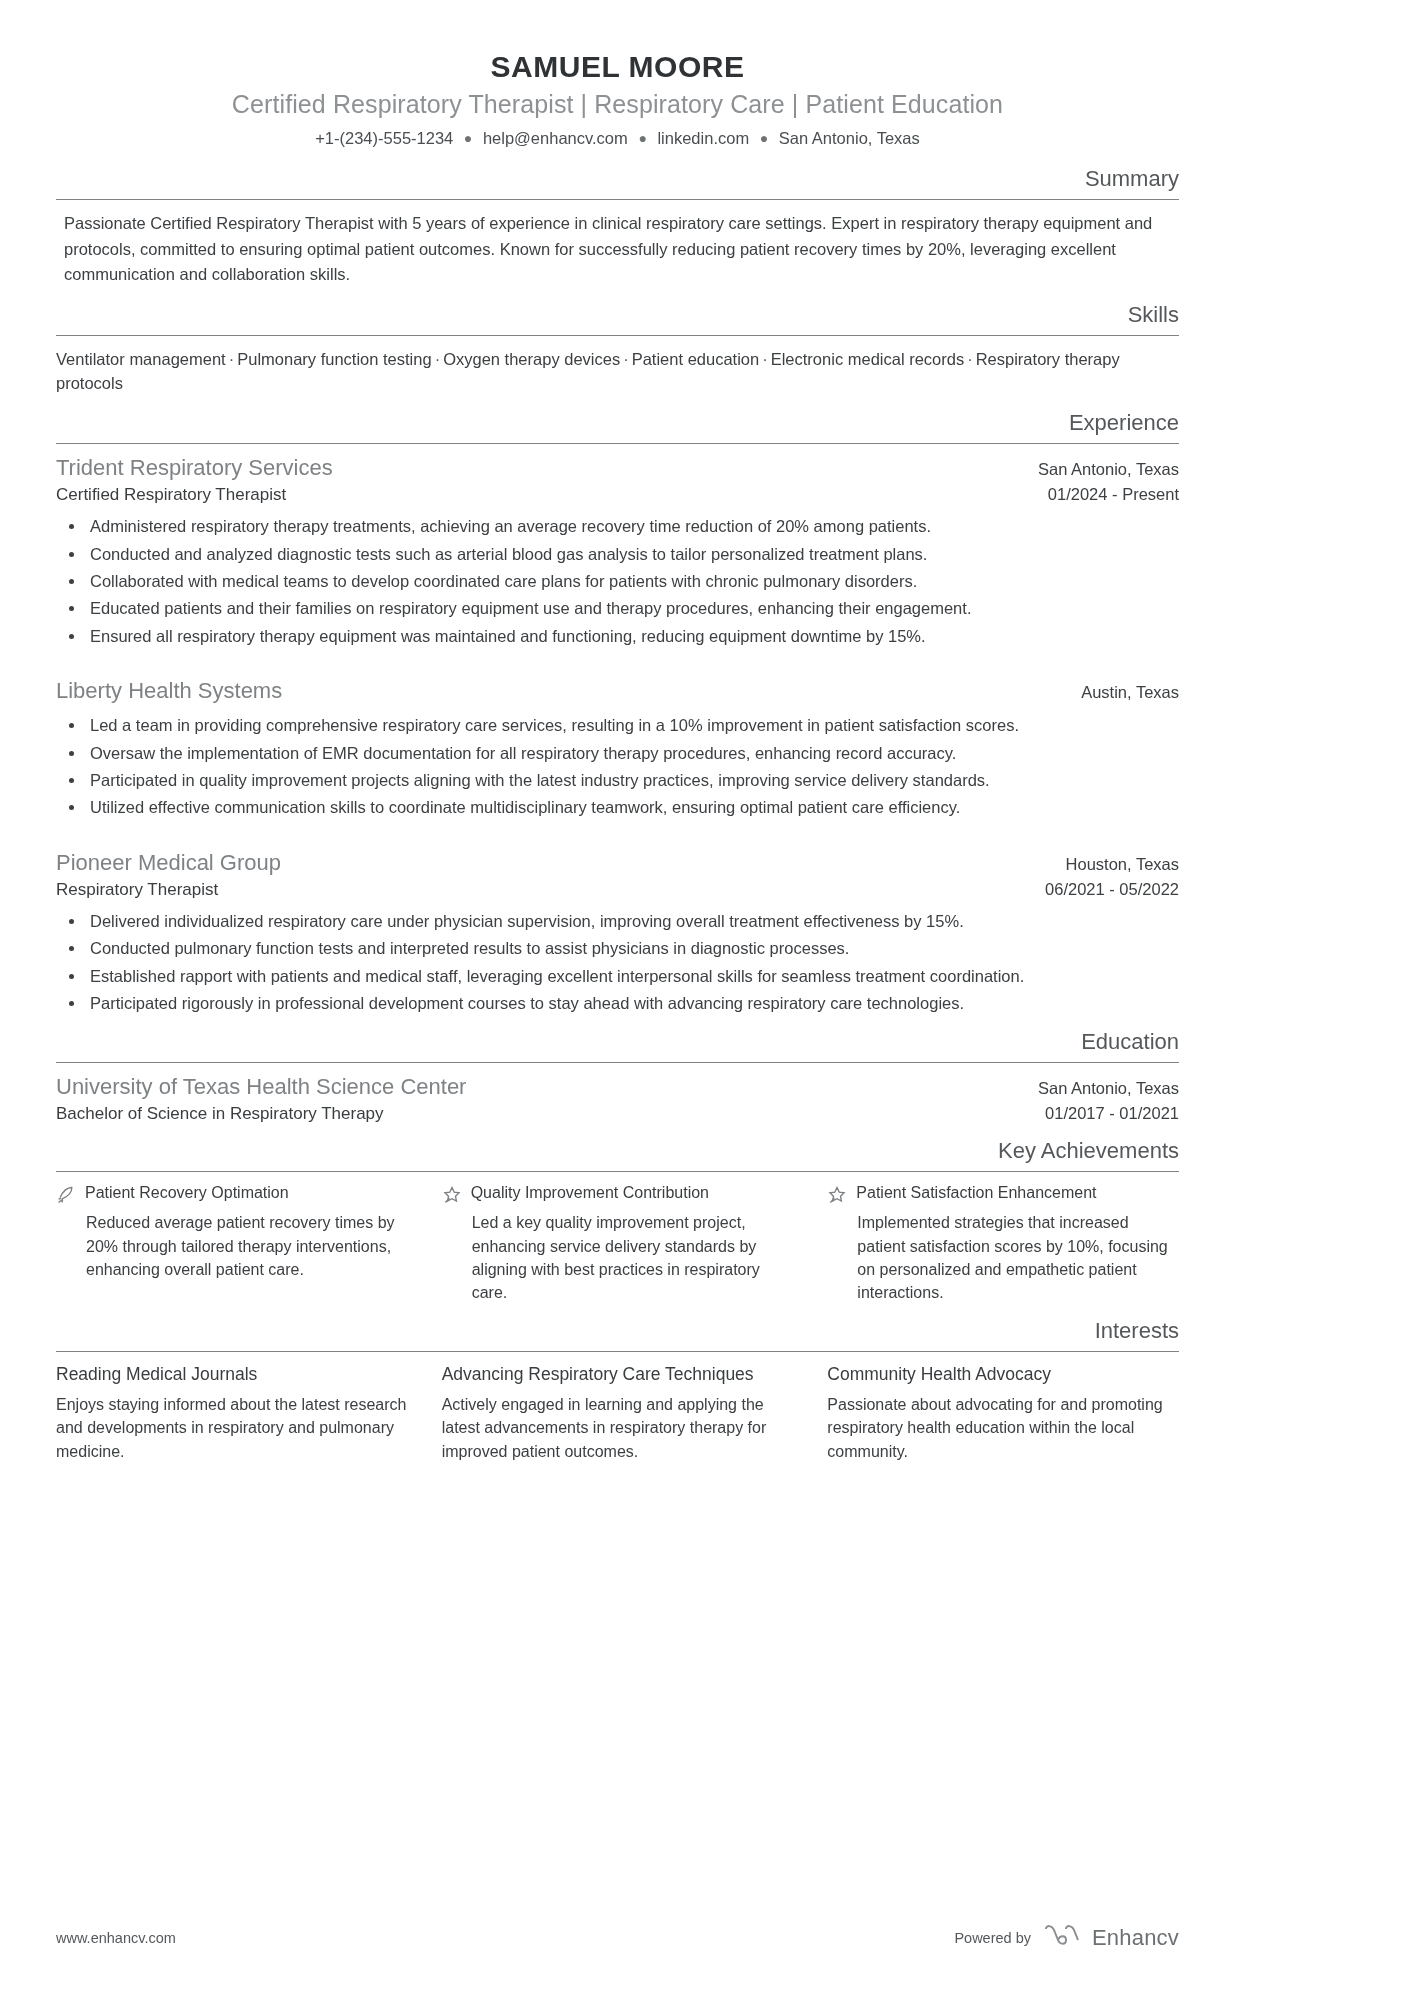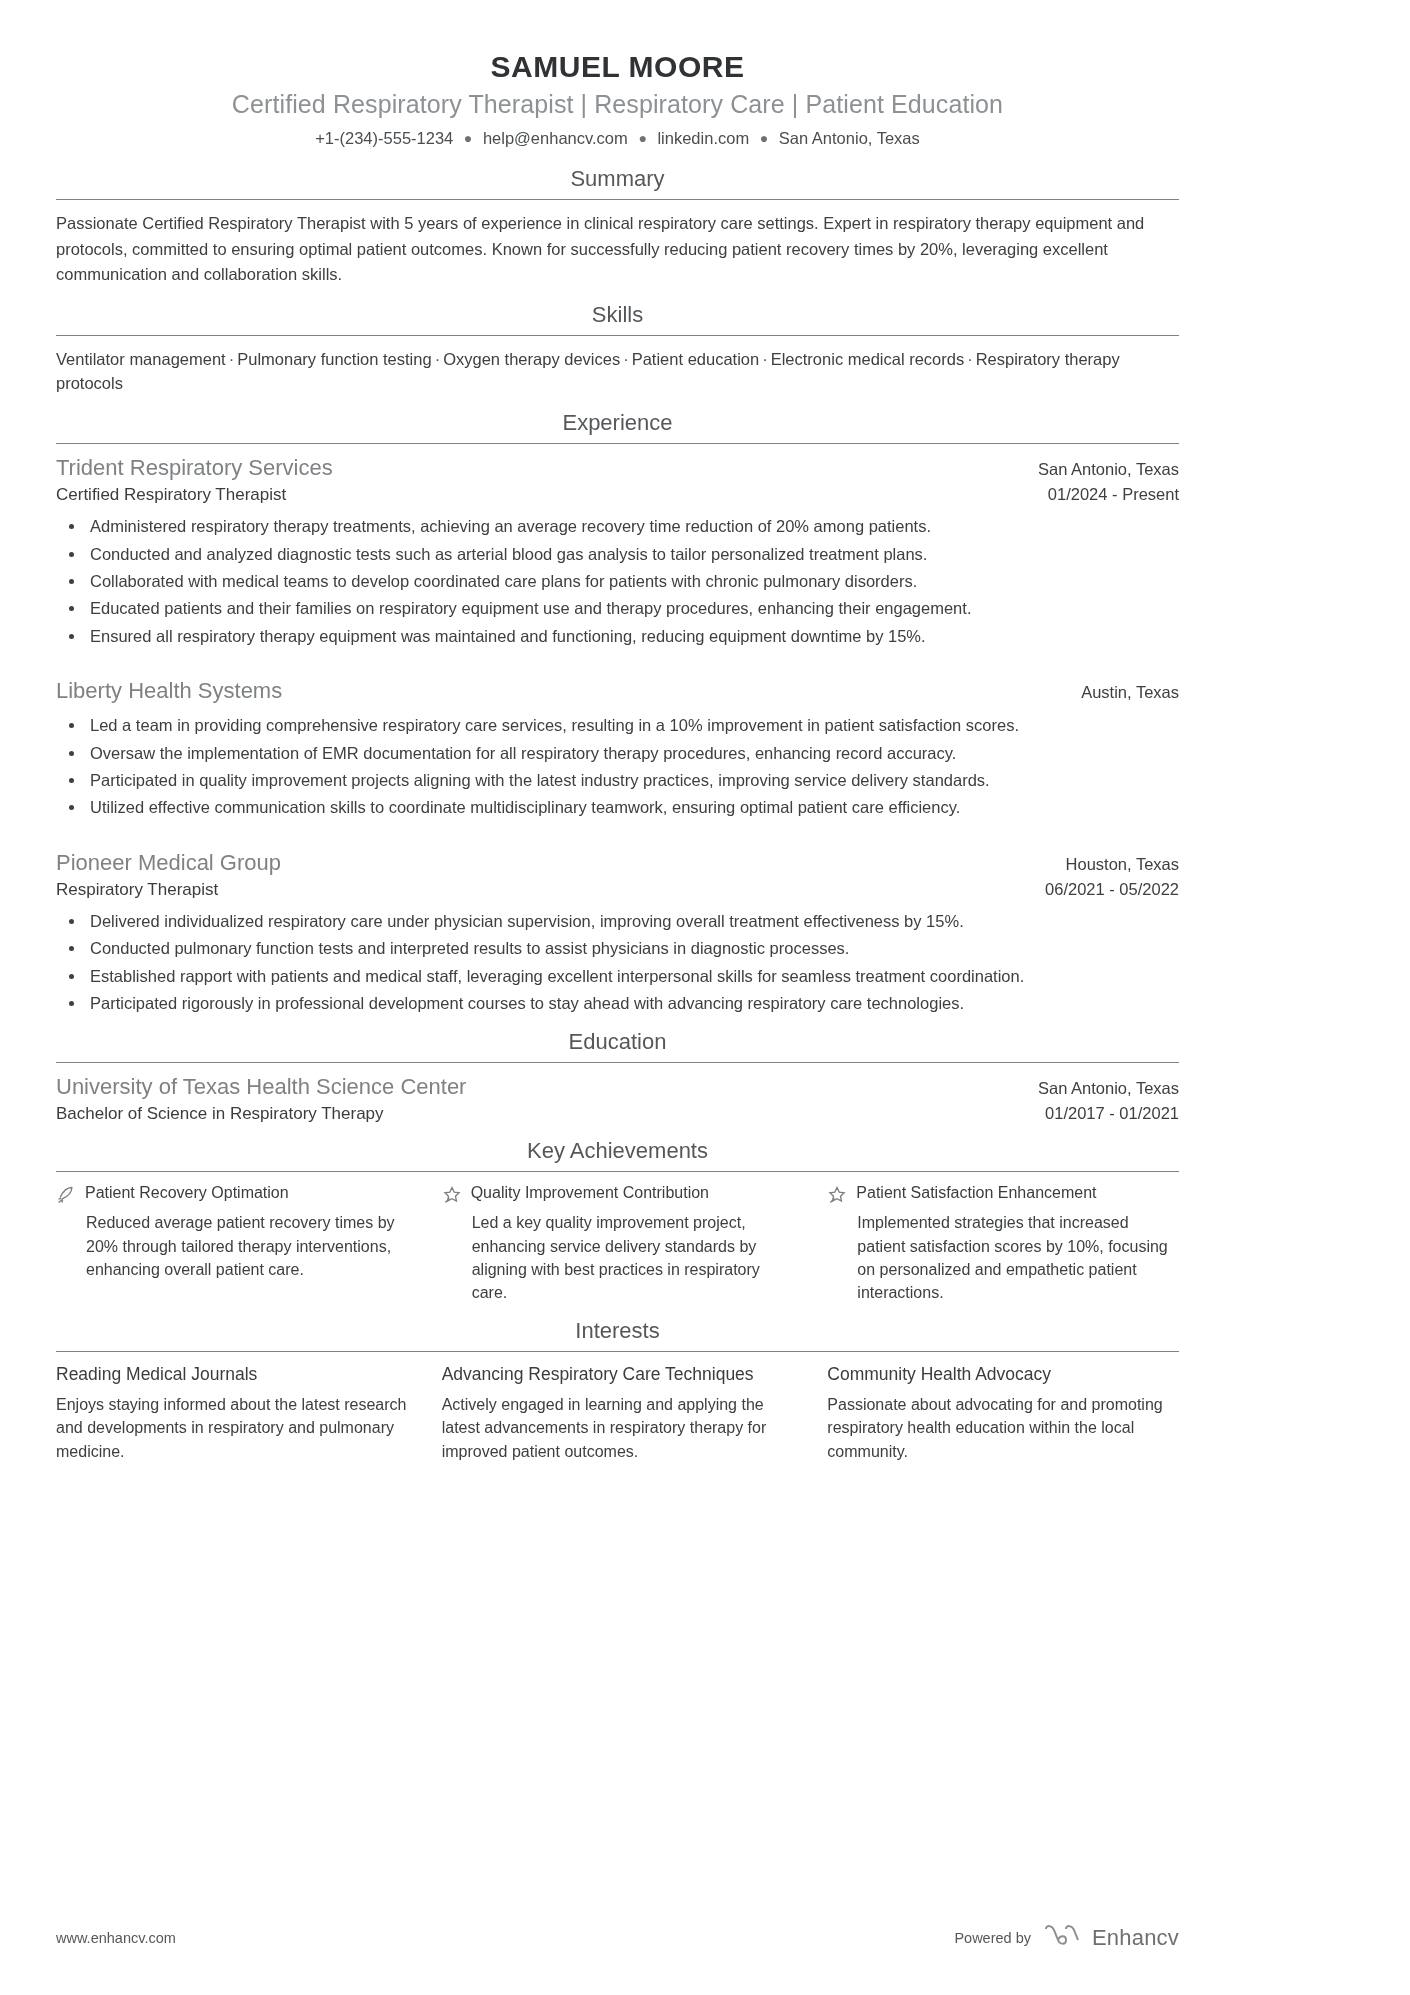--- a/index.html
+++ b/index.html
@@ -47,35 +47,36 @@
   .contact .sep {
     color: #6f7376;
     padding: 0 6px;
     font-size: 14px;
     vertical-align: 1px;
   }
 
   
   .section { margin-top: 14px; }
   .section-title {
-    text-align: center;
+    text-align: right;
     font-size: 22px;
     color: #55585b;
     font-weight: normal;
     padding-bottom: 7px;
   }
   .rule {
     border-top: 1.6px solid #7f8386;
     margin-bottom: 11px;
   }
 
   .body-text {
     font-size: 16.5px;
     line-height: 1.55;
     color: #3d4043;
+    margin-left: 8px;
   }
 
   .skills-line {
     font-size: 16.5px;
     line-height: 1.5;
     color: #3d4043;
   }
   .skills-line .dot {
     color: #53575a;
     padding: 0 3px;

